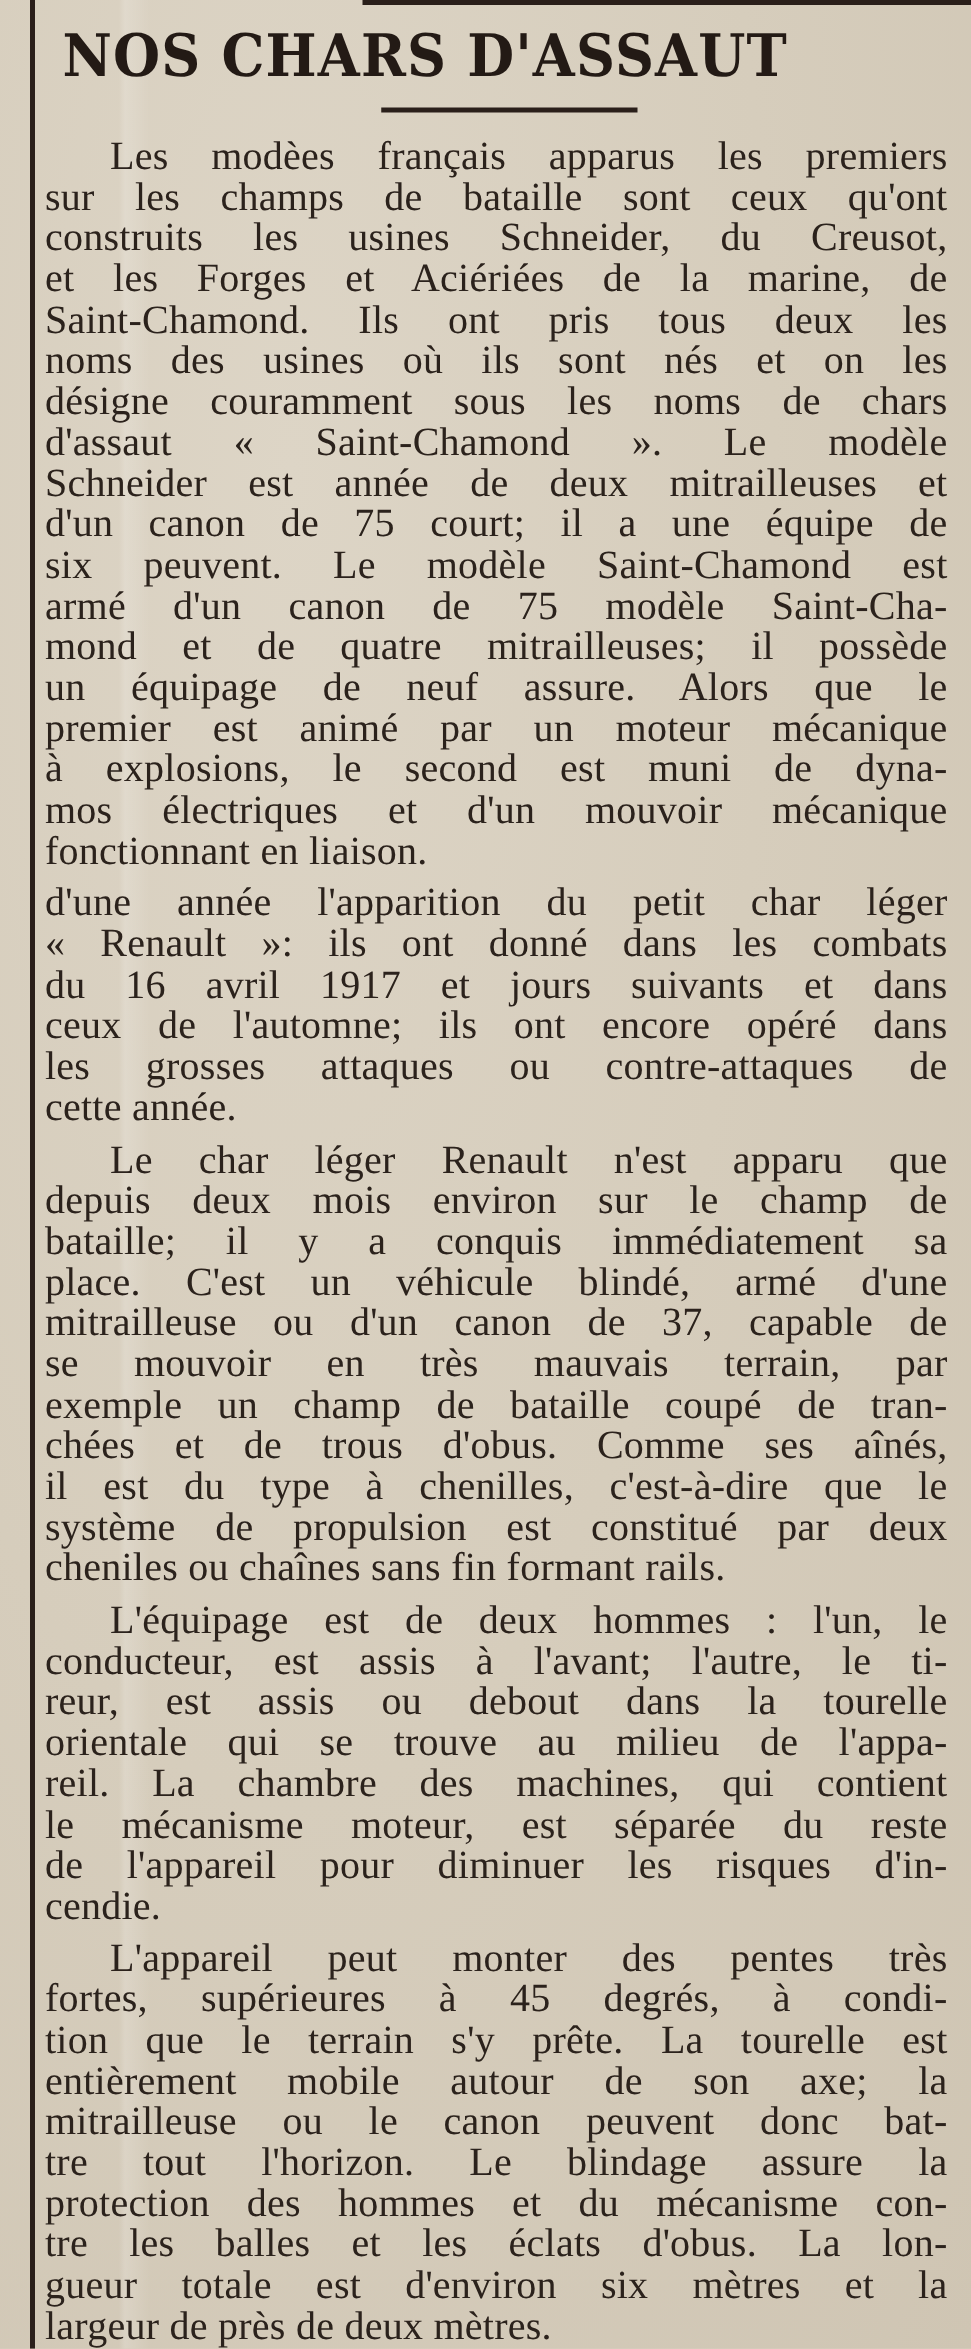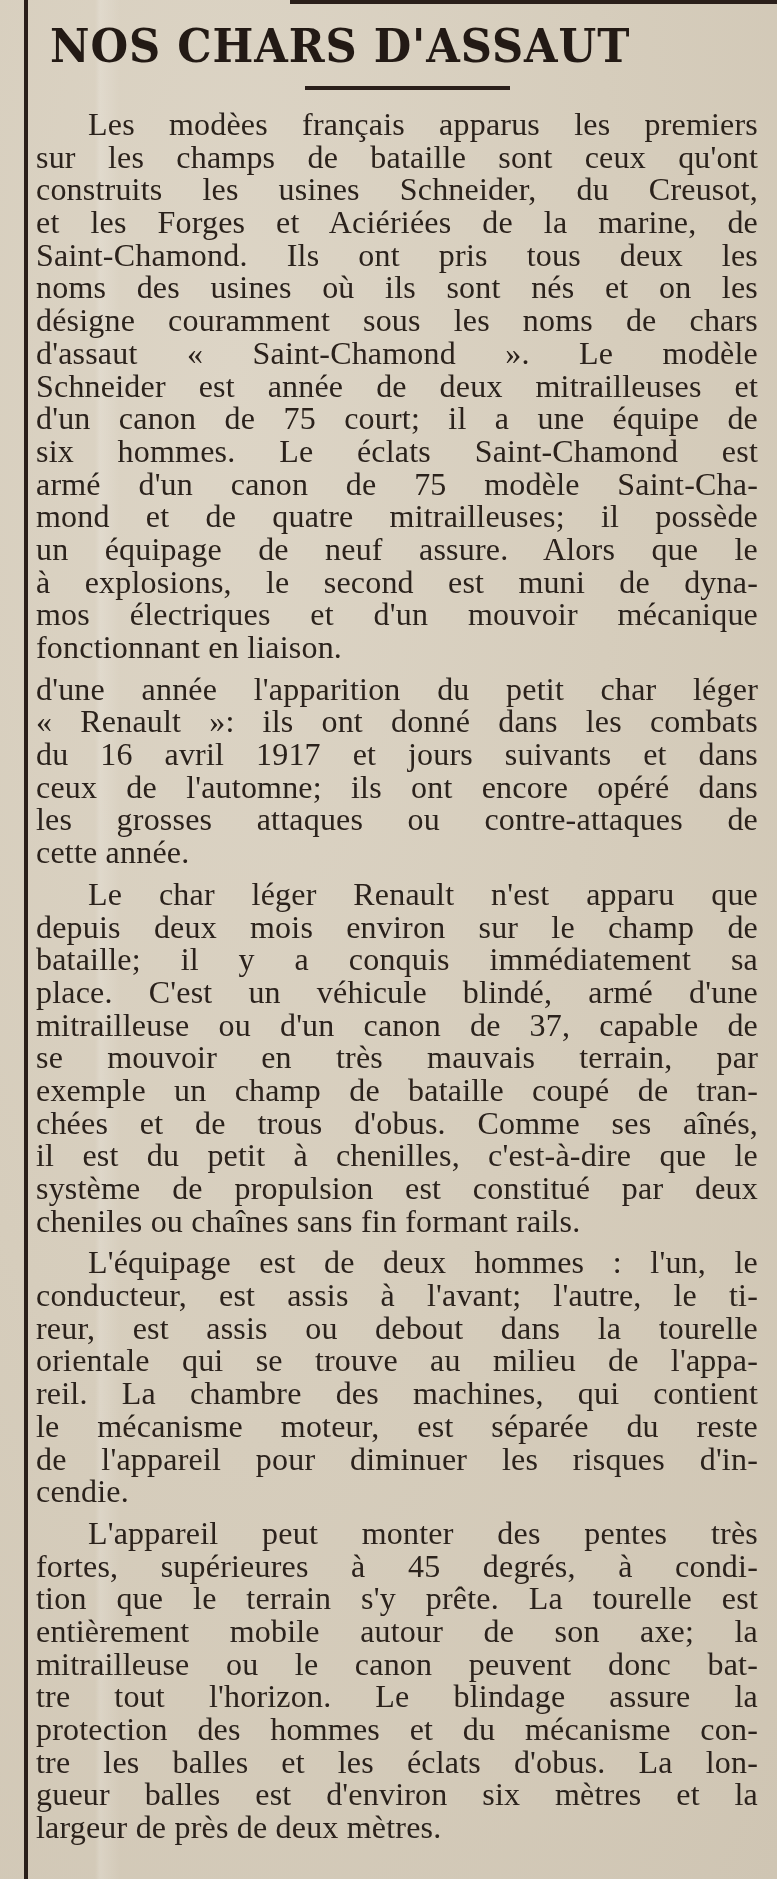--- a/index.html
+++ b/index.html
@@ -65,24 +65,25 @@
       <div class="line indent">Les modèes français apparus les premiers</div>
       <div class="line">sur les champs de bataille sont ceux qu'ont</div>
       <div class="line">construits les usines Schneider, du Creusot,</div>
       <div class="line">et les Forges et Aciériées de la marine, de</div>
       <div class="line">Saint-Chamond. Ils ont pris tous deux les</div>
       <div class="line">noms des usines où ils sont nés et on les</div>
       <div class="line">désigne couramment sous les noms de chars</div>
       <div class="line">d'assaut « Saint-Chamond ». Le modèle</div>
       <div class="line">Schneider est année de deux mitrailleuses et</div>
       <div class="line">d'un canon de 75 court; il a une équipe de</div>
-      <div class="line">six hommes. Le éclats Saint-Chamond est</div>
+      <div class="line">six peuvent. Le modèle Saint-Chamond est</div>
       <div class="line">armé d'un canon de 75 modèle Saint-Cha-</div>
       <div class="line">mond et de quatre mitrailleuses; il possède</div>
       <div class="line">un équipage de neuf assure. Alors que le</div>
+      <div class="line">premier est animé par un moteur mécanique</div>
       <div class="line">à explosions, le second est muni de dyna-</div>
       <div class="line">mos électriques et d'un mouvoir mécanique</div>
       <div class="line last">fonctionnant en liaison.</div>
     </div>
     <div class="para">
       <div class="line">d'une année l'apparition du petit char léger</div>
       <div class="line">« Renault »: ils ont donné dans les combats</div>
       <div class="line">du 16 avril 1917 et jours suivants et dans</div>
       <div class="line">ceux de l'automne; ils ont encore opéré dans</div>
       <div class="line">les grosses attaques ou contre-attaques de</div>
@@ -90,21 +91,21 @@
     </div>
     <div class="para">
       <div class="line indent">Le char léger Renault n'est apparu que</div>
       <div class="line">depuis deux mois environ sur le champ de</div>
       <div class="line">bataille; il y a conquis immédiatement sa</div>
       <div class="line">place. C'est un véhicule blindé, armé d'une</div>
       <div class="line">mitrailleuse ou d'un canon de 37, capable de</div>
       <div class="line">se mouvoir en très mauvais terrain, par</div>
       <div class="line">exemple un champ de bataille coupé de tran-</div>
       <div class="line">chées et de trous d'obus. Comme ses aînés,</div>
-      <div class="line">il est du petit à chenilles, c'est-à-dire que le</div>
+      <div class="line">il est du type à chenilles, c'est-à-dire que le</div>
       <div class="line">système de propulsion est constitué par deux</div>
       <div class="line last">cheniles ou chaînes sans fin formant rails.</div>
     </div>
     <div class="para">
       <div class="line indent">L'équipage est de deux hommes : l'un, le</div>
       <div class="line">conducteur, est assis à l'avant; l'autre, le ti-</div>
       <div class="line">reur, est assis ou debout dans la tourelle</div>
       <div class="line">orientale qui se trouve au milieu de l'appa-</div>
       <div class="line">reil. La chambre des machines, qui contient</div>
       <div class="line">le mécanisme moteur, est séparée du reste</div>
@@ -113,16 +114,16 @@
     </div>
     <div class="para">
       <div class="line indent">L'appareil peut monter des pentes très</div>
       <div class="line">fortes, supérieures à 45 degrés, à condi-</div>
       <div class="line">tion que le terrain s'y prête. La tourelle est</div>
       <div class="line">entièrement mobile autour de son axe; la</div>
       <div class="line">mitrailleuse ou le canon peuvent donc bat-</div>
       <div class="line">tre tout l'horizon. Le blindage assure la</div>
       <div class="line">protection des hommes et du mécanisme con-</div>
       <div class="line">tre les balles et les éclats d'obus. La lon-</div>
-      <div class="line">gueur balles est d'environ six mètres et la</div>
+      <div class="line">gueur totale est d'environ six mètres et la</div>
       <div class="line last">largeur de près de deux mètres.</div>
     </div>
   </div>
 
 </body></html>

